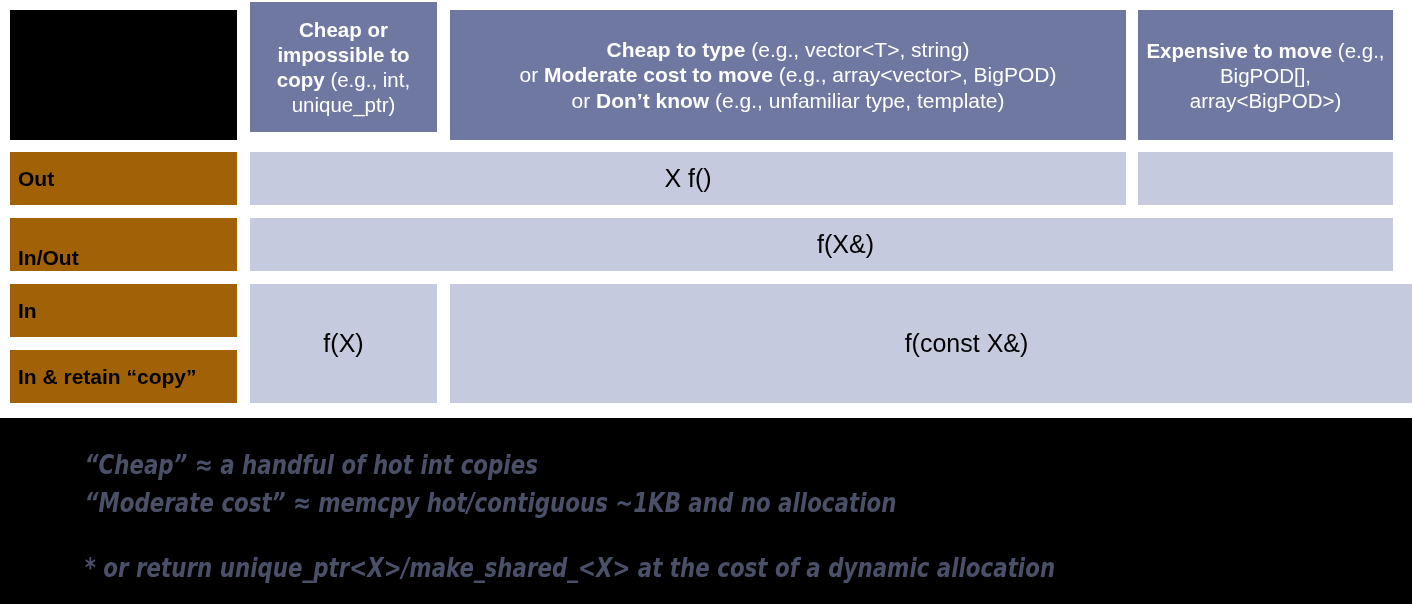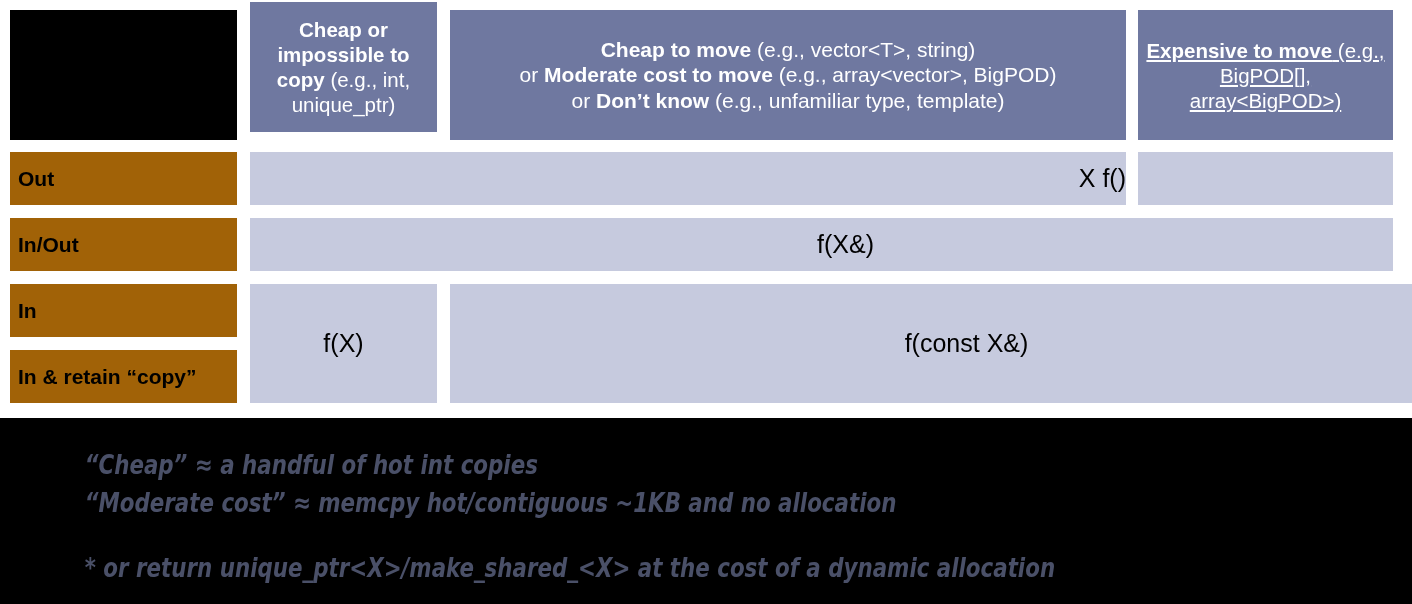--- a/index.html
+++ b/index.html
@@ -45,47 +45,47 @@
   .hdr {
     background: #6f78a0;
     color: #ffffff;
     font-size: 20.5px;
     padding: 4px 6px;
   }
   .hdr b { font-weight: bold; }
 
   #hdr-col1 { left: 250px; top: 2px; width: 187px; height: 130px; }
   #hdr-col2 { left: 450px; top: 10px; width: 676px; height: 130px; font-size: 21px;}
-  #hdr-col3 { left: 1138px; top: 10px; width: 255px; height: 130px; text-decoration: underline; }
+  #hdr-col3 { left: 1138px; top: 10px; width: 255px; height: 130px; }
 
   
   .rowlabel {
     background: #a16207;
     color: #000000;
     font-size: 21px;
     font-weight: bold;
     justify-content: flex-start;
     text-align: left;
     padding-left: 8px;
     left: 10px;
     width: 227px;
     height: 53px;
   }
   #rowlabel-out      { top: 152px; }
-  #rowlabel-inout    { top: 218px; }
+  #rowlabel-inout    { top: 218px; align-items: flex-end; }
   #rowlabel-in       { top: 284px; }
   #rowlabel-inretain { top: 350px; }
 
   
   .data {
     background: #c6cade;
     color: #000000;
     font-size: 25px;
   }
-  #cell-out     { left: 250px; top: 152px; width: 876px; height: 53px; justify-content: flex-end; }
+  #cell-out     { left: 250px; top: 152px; width: 876px; height: 53px; }
   #cell-inout   { left: 250px; top: 218px; width: 1143px; height: 53px; padding-left: 48px; }
   #cell-expensive-out { left: 1138px; top: 152px; width: 255px; height: 53px; }
   #cell-in-copy { left: 250px; top: 284px; width: 187px; height: 119px; }
   #cell-in-cref { left: 450px; top: 284px; width: 1033px; height: 119px; }
 
   
   #footer {
     position: absolute;
     left: 0; top: 418px;
     width: 1412px;
@@ -121,21 +121,21 @@
   <div class="cell" id="corner-block"></div>
 
   <div class="cell hdr" id="hdr-col1">
     <div>
       <b>Cheap or impossible to copy</b><span> (e.g., int, unique_ptr)</span>
     </div>
   </div>
 
   <div class="cell hdr" id="hdr-col2">
     <div>
-      <div><b>Cheap to move</b><span> (e.g., vector&lt;T&gt;, string)</span></div>
+      <div><b>Cheap to type</b><span> (e.g., vector&lt;T&gt;, string)</span></div>
       <div><span>or </span><b>Moderate cost to move</b><span> (e.g., array&lt;vector&gt;, BigPOD)</span></div>
       <div><span>or </span><b>Don’t know</b><span> (e.g., unfamiliar type, template)</span></div>
     </div>
   </div>
 
   <div class="cell hdr" id="hdr-col3">
     <div>
       <b>Expensive to move</b><span> (e.g., BigPOD[], array&lt;BigPOD&gt;)</span>
     </div>
   </div>

